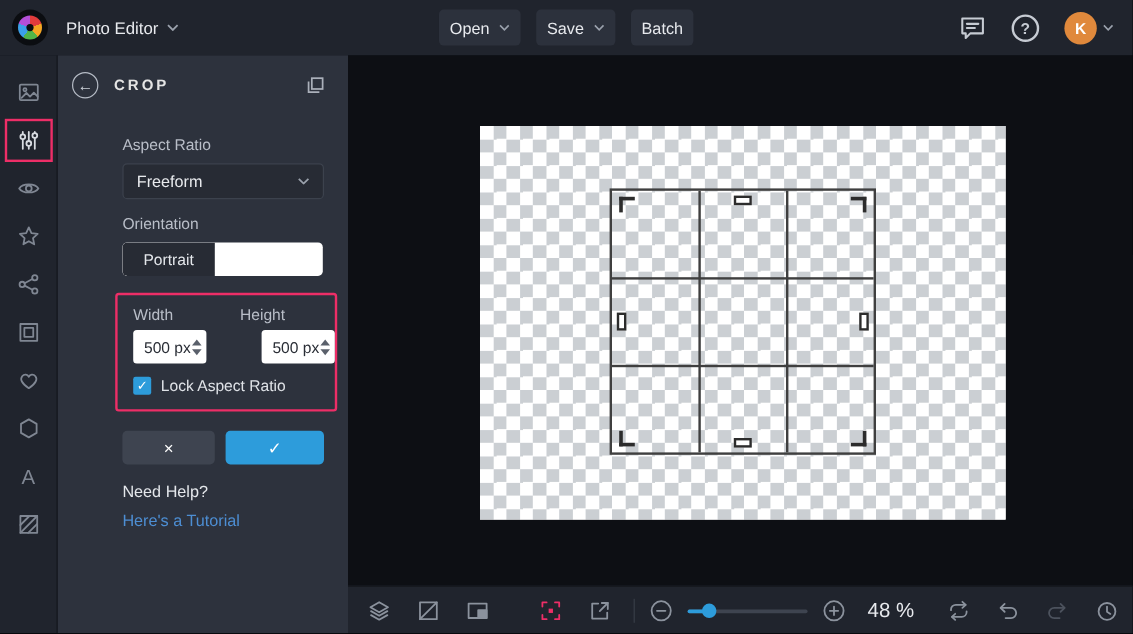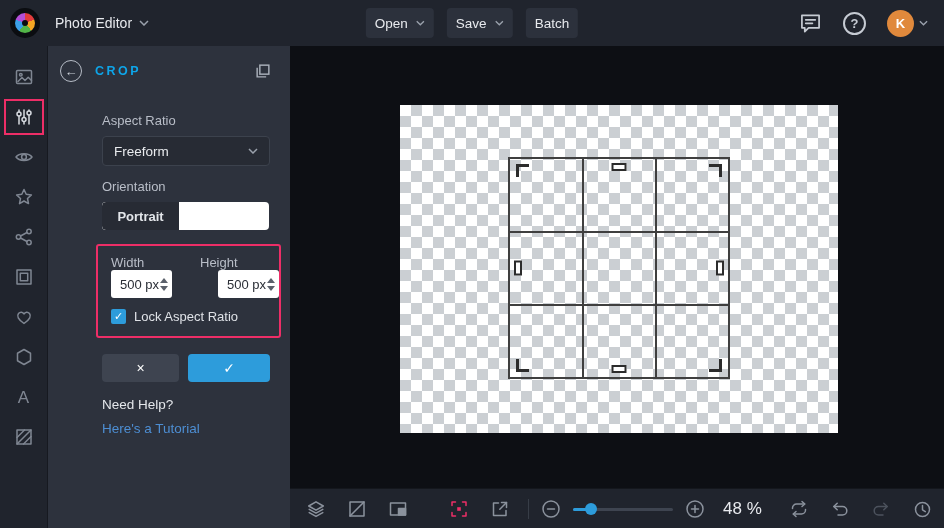--- a/index.html
+++ b/index.html
@@ -43,37 +43,37 @@
   .rail-item { position:relative; width:48px; height:40px; display:flex; align-items:center; justify-content:center; cursor:pointer; color:#7f8692; }
   .rail-item svg { stroke:#7f8692; fill:none; stroke-width:1.5; stroke-linecap:round; stroke-linejoin:round; }
   .rail-item.active svg { stroke:#d7dbe1; }
   .active-ring { position:absolute; inset:2px 4px; border:2px solid #ed2e67; pointer-events:none; }
   .text-glyph { font-size:17px; color:#7f8692; line-height:1; }
 
   
   .panel { position:absolute; left:48px; top:46px; width:242px; bottom:0; background:#2d323d; z-index:4; }
   .panel-header { height:50px; display:flex; align-items:center; padding:0 18px 0 12px; }
   .back-btn { width:22px; height:22px; border:1.5px solid #b6bcc6; border-radius:50%; color:#ccd1d9; font-size:13px; line-height:1; display:flex; align-items:center; justify-content:center; cursor:pointer; }
-  .panel-title { margin-left:13px; font-size:12.5px; letter-spacing:2.5px; color:#0ea5e9; font-weight:bold; }
+  .panel-title { margin-left:13px; font-size:12.5px; letter-spacing:2.5px; color:#e5e5e5; font-weight:bold; }
   .panels-btn { margin-left:auto; cursor:pointer; }
   .panels-btn svg { stroke:#aab0ba; fill:none; stroke-width:1.6; }
   .panel-body { padding:4px 20px 0 54px; }
   .section-label { display:block; font-size:13px; color:#b9bec8; margin:13px 0 8px; }
   .dropdown {
     width:168px; height:30px; background:#272b34; border:1px solid #3c424d; border-radius:4px;
     color:#e9ebee; font-size:13.5px; display:flex; align-items:center; justify-content:space-between; padding:0 11px; cursor:pointer;
   }
   .toggle { width:167px; height:28px; display:flex; border-radius:4px; overflow:hidden; font-size:13px; cursor:pointer; background:#fff; }
-  .seg { display:flex; align-items:center; justify-content:center;font-weight:bold; }
+  .seg { display:flex; align-items:center; justify-content:center; }
   .seg-dark { flex:0 0 77px; background:#272b34; color:#e3e6ea; border-radius:4px 0 0 4px; }
   .seg-light { flex:1; background:#fff; color:#2c313c; }
   .dim-box { margin:14px 0 0 -6px; width:185px; border:2px solid #ed2e67; border-radius:3px; padding:9px 0 12px 13px; }
   .dim-labels { display:flex; font-size:13px; color:#b9bec8;align-items:center; }
   .dim-labels span:first-child { width:89px; }
-  .dim-inputs { display:flex; margin-top:0;gap:29px; }
+  .dim-inputs { display:flex; margin-top:5px;gap:29px; }
   .num { display:flex; align-items:center; width:72px; height:28px; background:#fff; border-radius:3px; }
   .num:first-child { margin-right:17px; }
   .num input { border:0; outline:0; width:48px; font-size:13px; color:#2a2e36; padding-left:9px; background:transparent; font-family:inherit; }
   .spin { display:flex; flex-direction:column; gap:3px; margin-left:1px; cursor:pointer; }
   .spin i { display:block; width:0; height:0; border-left:4px solid transparent; border-right:4px solid transparent; }
   .spin .up { border-bottom:5px solid #5a606b; }
   .spin .down { border-top:5px solid #5a606b; }
   .lock-row { margin-top:11px; display:flex; align-items:center; gap:8px; cursor:pointer; }
   .checkbox { width:15px; height:15px; background:#2d9cdb; border-radius:2px; color:#fff; font-size:11px; display:flex; align-items:center; justify-content:center; }
   .lock-label { font-size:13px; color:#dfe2e7; }

